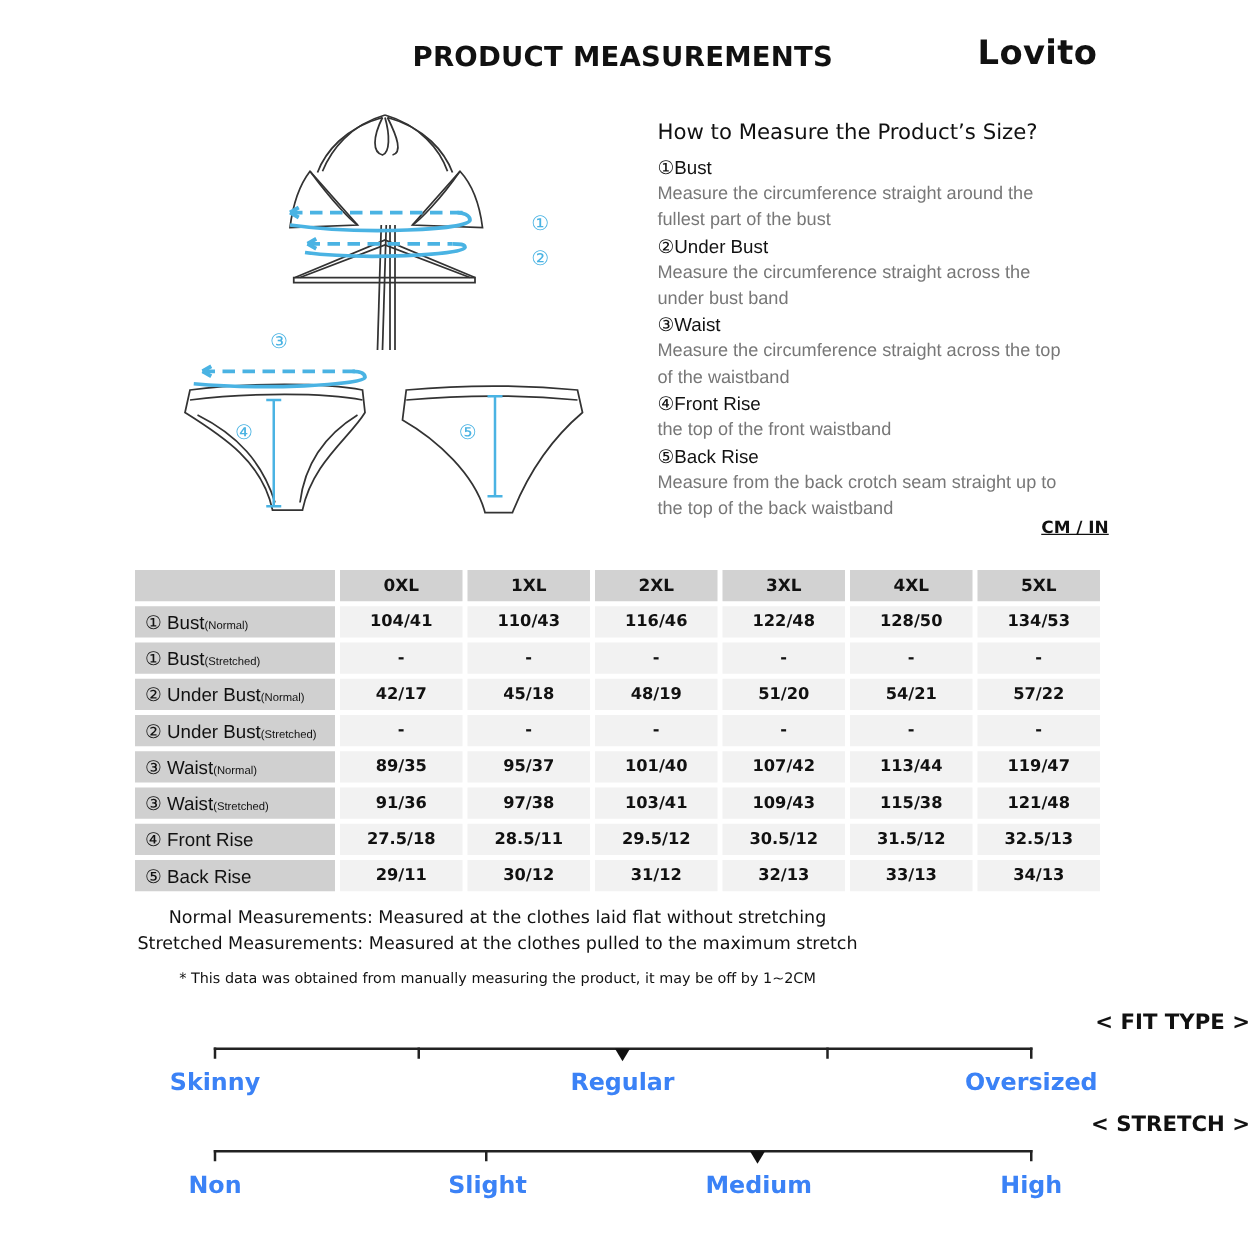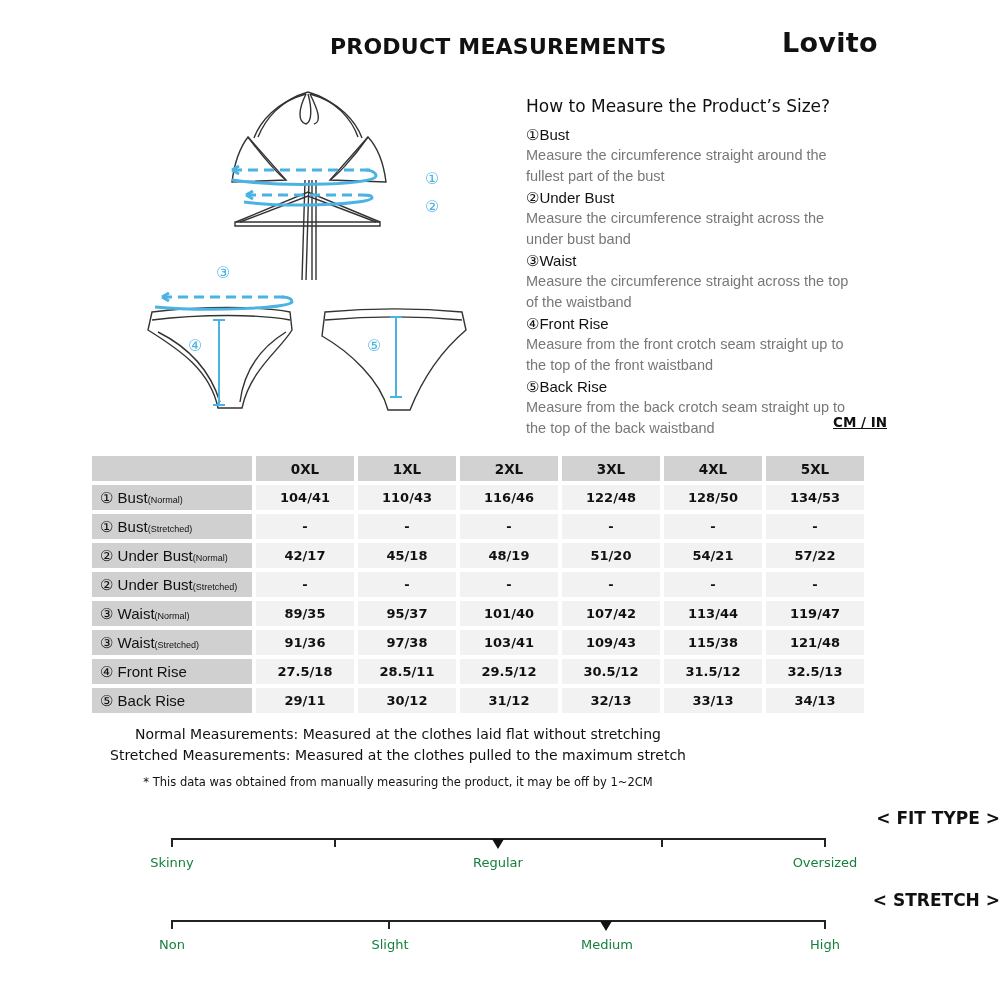--- a/index.html
+++ b/index.html
@@ -22,21 +22,21 @@
   .guide { position: absolute; left: 526px; top: 96px; width: 380px; }
   .guide-heading { font-family: "DejaVu Sans", sans-serif; font-size: 17px; color: #111; margin-bottom: 8px; }
   .guide-item-title { font-size: 15px; color: #111; line-height: 21px; }
   .guide-item-desc { font-size: 14.5px; color: #777; line-height: 21px; }
   .unit-label {
     position: absolute; left: 833px; top: 414px;
     font-family: "DejaVu Sans", sans-serif; font-weight: bold; font-size: 13.5px; color: #111; text-decoration: underline;
   }
 
   table.size-table {
-    position: absolute; left: 92px; top: 452px; width: 780px;
+    position: absolute; left: 108px; top: 452px; width: 780px;
     border-collapse: separate; border-spacing: 4px 4px; margin-left: -4px;
   }
   .size-table th, .size-table td { height: 25px; text-align: center; font-size: 14px; }
   .size-table th {
     background: #d2d2d2; font-family: "DejaVu Sans", sans-serif; font-weight: bold;
     font-size: 13.5px; color: #111;
   }
   .size-table td.label {
     background: #d0d0d0; text-align: left; padding-left: 8px; font-size: 15px; color: #111;
     width: 160px; white-space: nowrap;
@@ -56,22 +56,22 @@
     position: absolute; left: 0; width: 1000px; text-align: right;
     font-family: "DejaVu Sans", sans-serif; font-weight: bold; font-size: 17px; color: #111;
   }
   .scale-line { position: absolute; height: 2px; background: #222; }
   .scale-tick { position: absolute; width: 2px; height: 9px; background: #222; }
   .scale-marker {
     position: absolute; width: 0; height: 0;
     border-left: 6px solid transparent; border-right: 6px solid transparent; border-top: 10px solid #111;
   }
   .scale-label {
-    position: absolute; font-family: "DejaVu Sans", sans-serif; font-weight: normal;
-    font-size: 13px; color: #15803d; transform: translateX(-50%); white-space: nowrap;
+    position: absolute; font-family: "DejaVu Sans", sans-serif; font-weight: bold;
+    font-size: 19px; color: #3b82f6; transform: translateX(-50%); white-space: nowrap;
   }
 </style>
 </head>
 <body>
 
 <div class="page-title">PRODUCT MEASUREMENTS</div>
 <div class="brand">Lovito</div>
 
 <svg class="illustration" viewBox="0 0 330 340" xmlns="http://www.w3.org/2000/svg">
   <g fill="none" stroke="#333" stroke-width="1.4">
@@ -154,21 +154,20 @@
     <div class="guide-item-desc">Measure the circumference straight across the</div>
     <div class="guide-item-desc">under bust band</div>
   </div>
   <div>
     <div class="guide-item-title">③Waist</div>
     <div class="guide-item-desc">Measure the circumference straight across the top</div>
     <div class="guide-item-desc">of the waistband</div>
   </div>
   <div>
     <div class="guide-item-title">④Front Rise</div>
-    <div class="guide-item-desc">Measure from the front crotch seam straight up to</div>
     <div class="guide-item-desc">the top of the front waistband</div>
   </div>
   <div>
     <div class="guide-item-title">⑤Back Rise</div>
     <div class="guide-item-desc">Measure from the back crotch seam straight up to</div>
     <div class="guide-item-desc">the top of the back waistband</div>
   </div>
 </div>
 <div class="unit-label">CM / IN</div>
 

